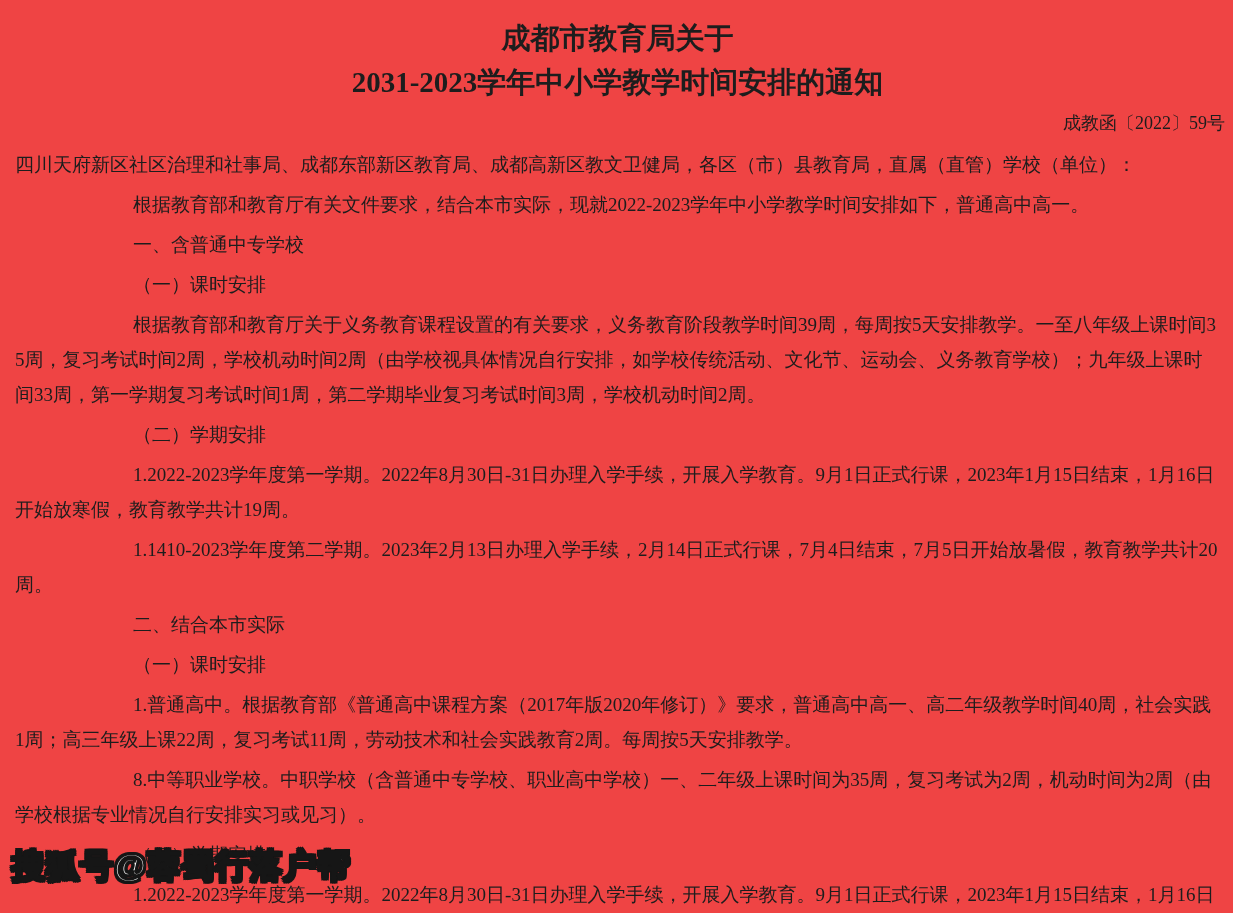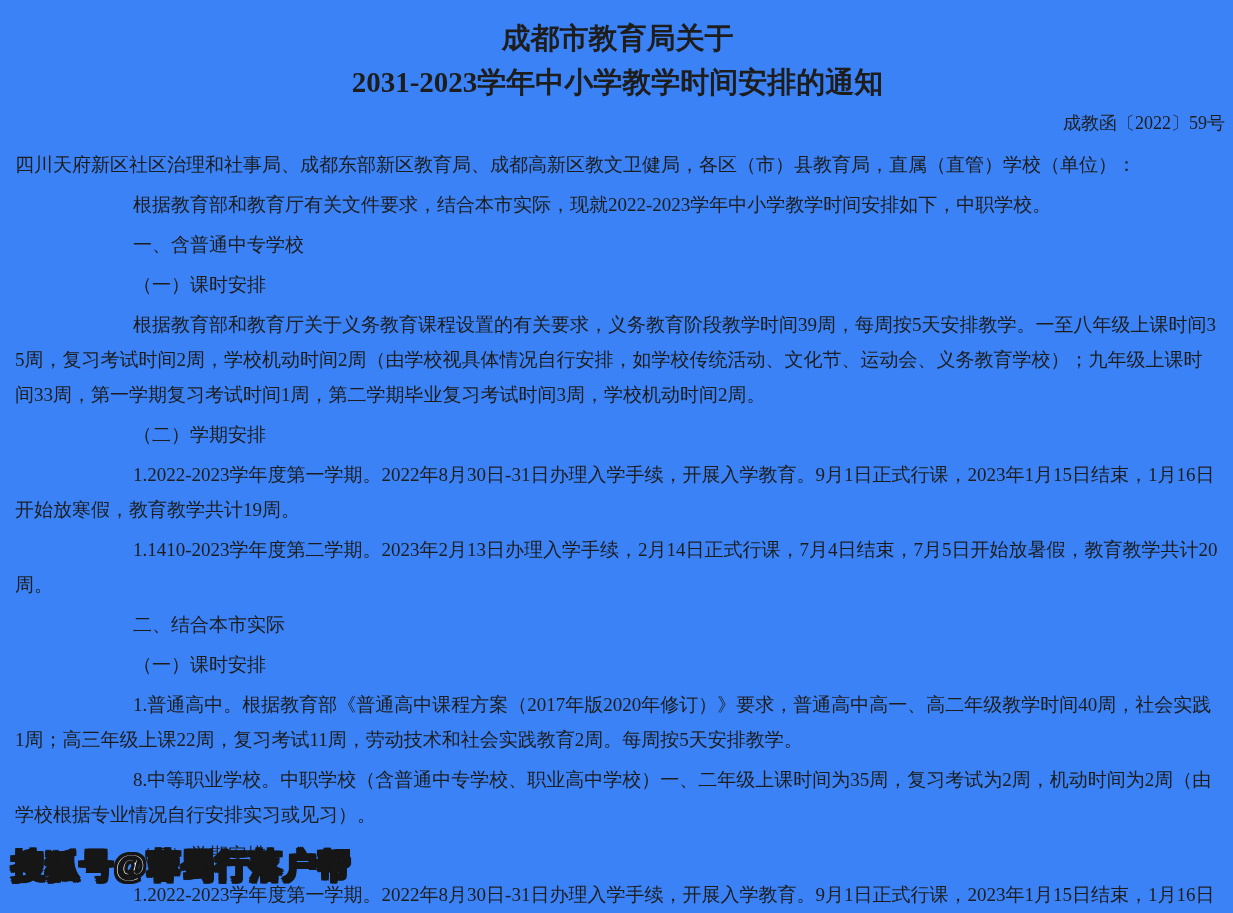--- a/index.html
+++ b/index.html
@@ -1,20 +1,20 @@
 <!DOCTYPE html>
 <html><head>
 <meta charset="utf-8">
 <style>
   html, body { margin: 0; padding: 0; background: #ffffff; }
   .page {
     position: relative;
     width: 1233px;
     height: 913px;
-    background: #3b82f6;
+    background: #ef4444;
     overflow: hidden;
     font-family: "Liberation Serif", "DejaVu Serif", serif;
     color: #1d1d1d;
   }
   .content {
     padding: 16px 8px 0 10px;
   }
   .title-line {
     text-align: center;
     font-weight: bold;
@@ -64,21 +64,21 @@
 </head>
 <body>
 
 <div class="page">
   <div class="content">
     <div class="title-line">成都市教育局关于</div>
     <div class="title-line">2031-2023学年中小学教学时间安排的通知</div>
     <div class="doc-number">成教函〔2022〕59号</div>
     <div class="body-block">
         <p class="body-para">四川天府新区社区治理和社事局、成都东部新区教育局、成都高新区教文卫健局，各区（市）县教育局，直属（直管）学校（单位）：</p>
-        <p class="body-para indent">根据教育部和教育厅有关文件要求，结合本市实际，现就2022-2023学年中小学教学时间安排如下，中职学校。</p>
+        <p class="body-para indent">根据教育部和教育厅有关文件要求，结合本市实际，现就2022-2023学年中小学教学时间安排如下，普通高中高一。</p>
         <p class="body-para indent">一、含普通中专学校</p>
         <p class="body-para indent">（一）课时安排</p>
         <p class="body-para indent">根据教育部和教育厅关于义务教育课程设置的有关要求，义务教育阶段教学时间39周，每周按5天安排教学。一至八年级上课时间35周，复习考试时间2周，学校机动时间2周（由学校视具体情况自行安排，如学校传统活动、文化节、运动会、义务教育学校）；九年级上课时间33周，第一学期复习考试时间1周，第二学期毕业复习考试时间3周，学校机动时间2周。</p>
         <p class="body-para indent">（二）学期安排</p>
         <p class="body-para indent">1.2022-2023学年度第一学期。2022年8月30日-31日办理入学手续，开展入学教育。9月1日正式行课，2023年1月15日结束，1月16日开始放寒假，教育教学共计19周。</p>
         <p class="body-para indent">1.1410-2023学年度第二学期。2023年2月13日办理入学手续，2月14日正式行课，7月4日结束，7月5日开始放暑假，教育教学共计20周。</p>
         <p class="body-para indent">二、结合本市实际</p>
         <p class="body-para indent">（一）课时安排</p>
         <p class="body-para indent">1.普通高中。根据教育部《普通高中课程方案（2017年版2020年修订）》要求，普通高中高一、高二年级教学时间40周，社会实践1周；高三年级上课22周，复习考试11周，劳动技术和社会实践教育2周。每周按5天安排教学。</p>
         <p class="body-para indent">8.中等职业学校。中职学校（含普通中专学校、职业高中学校）一、二年级上课时间为35周，复习考试为2周，机动时间为2周（由学校根据专业情况自行安排实习或见习）。</p>

